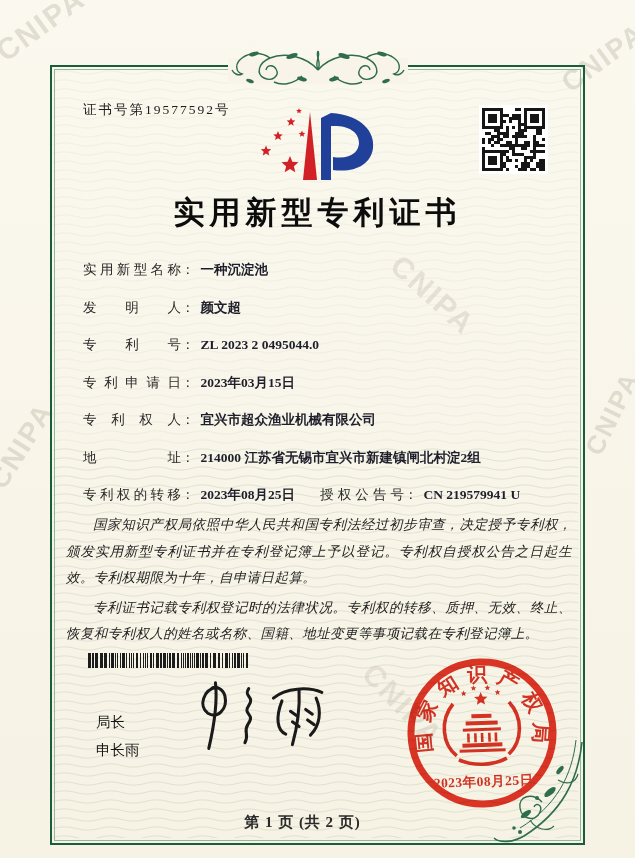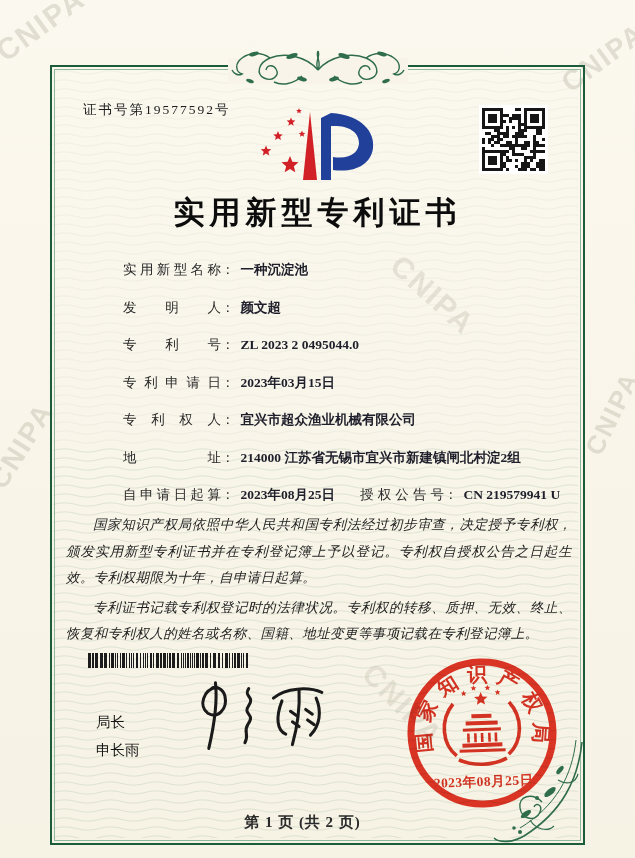--- a/index.html
+++ b/index.html
@@ -54,21 +54,21 @@
   .title{
     position:absolute;left:0;top:192px;width:635px;
     text-align:center;font-size:31px;font-weight:bold;
     letter-spacing:5px;color:#0c0c0c;margin:0;
   }
   
   .fields{position:absolute;left:83px;top:259px;width:480px;font-size:13.5px;color:#22222a;}
   .frow{position:relative;line-height:22px;margin-bottom:15.5px;white-space:nowrap;}
   .flabel{
     display:inline-block;width:98px;vertical-align:bottom;
-    text-align:justify;text-align-last:justify;color:#2b2b2b;margin-left:40px;
+    text-align:justify;text-align-last:justify;color:#2b2b2b;
   }
   .fcolon{margin-right:6px;color:#2b2b2b;}
   .fvalue{color:#1f1f2b;font-weight:bold;}
   .fcol2{position:absolute;left:237px;top:0;}
   .fcol2 .flabel{width:84px;}
   
   .legal{position:absolute;left:66px;top:512px;width:506px;}
   .legal p{
     margin:0 0 3px 0;text-indent:2em;
     font-size:13.5px;font-style:italic;line-height:26.5px;
@@ -622,21 +622,21 @@
     <div class="frow">
       <span class="flabel">专利申请日</span><span class="fcolon">：</span><span class="fvalue">2023年03月15日</span>
     </div>
     <div class="frow">
       <span class="flabel">专利权人</span><span class="fcolon">：</span><span class="fvalue">宜兴市超众渔业机械有限公司</span>
     </div>
     <div class="frow">
       <span class="flabel">地址</span><span class="fcolon">：</span><span class="fvalue">214000 江苏省无锡市宜兴市新建镇闸北村淀2组</span>
     </div>
     <div class="frow">
-      <span class="flabel">自申请日起算</span><span class="fcolon">：</span><span class="fvalue">2023年08月25日</span>
+      <span class="flabel">专利权的转移</span><span class="fcolon">：</span><span class="fvalue">2023年08月25日</span>
       <span class="fcol2">
         <span class="flabel">授权公告号</span><span class="fcolon">：</span><span class="fvalue">CN 219579941 U</span>
       </span>
     </div>
   </div>
 
   <div class="legal">
     <p>国家知识产权局依照中华人民共和国专利法经过初步审查，决定授予专利权，颁发实用新型专利证书并在专利登记簿上予以登记。专利权自授权公告之日起生效。专利权期限为十年，自申请日起算。</p>
     <p>专利证书记载专利权登记时的法律状况。专利权的转移、质押、无效、终止、恢复和专利权人的姓名或名称、国籍、地址变更等事项记载在专利登记簿上。</p>
   </div>

